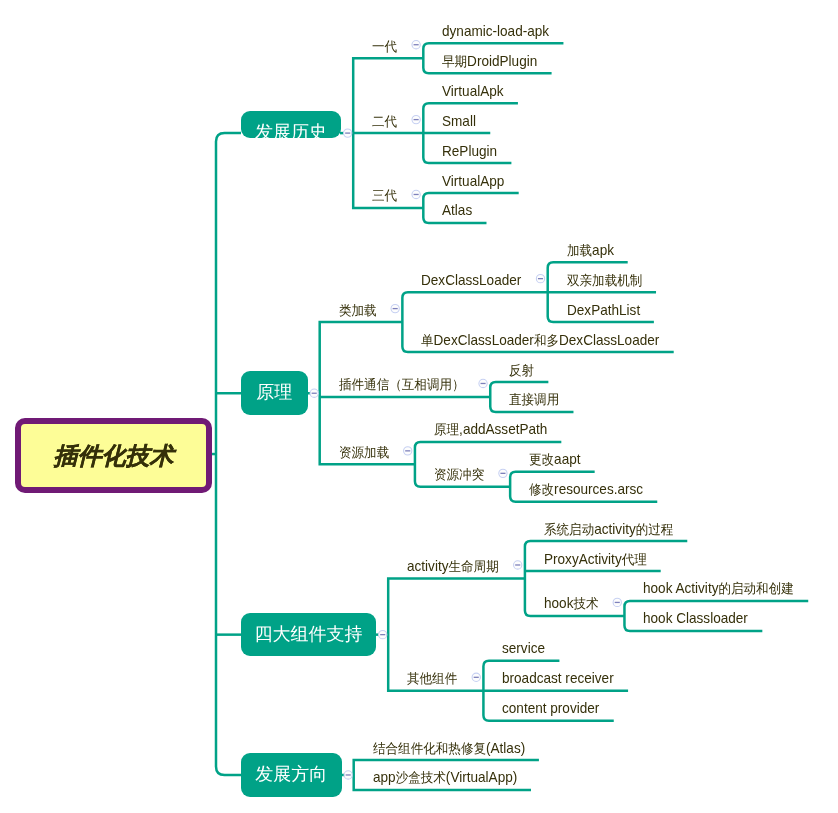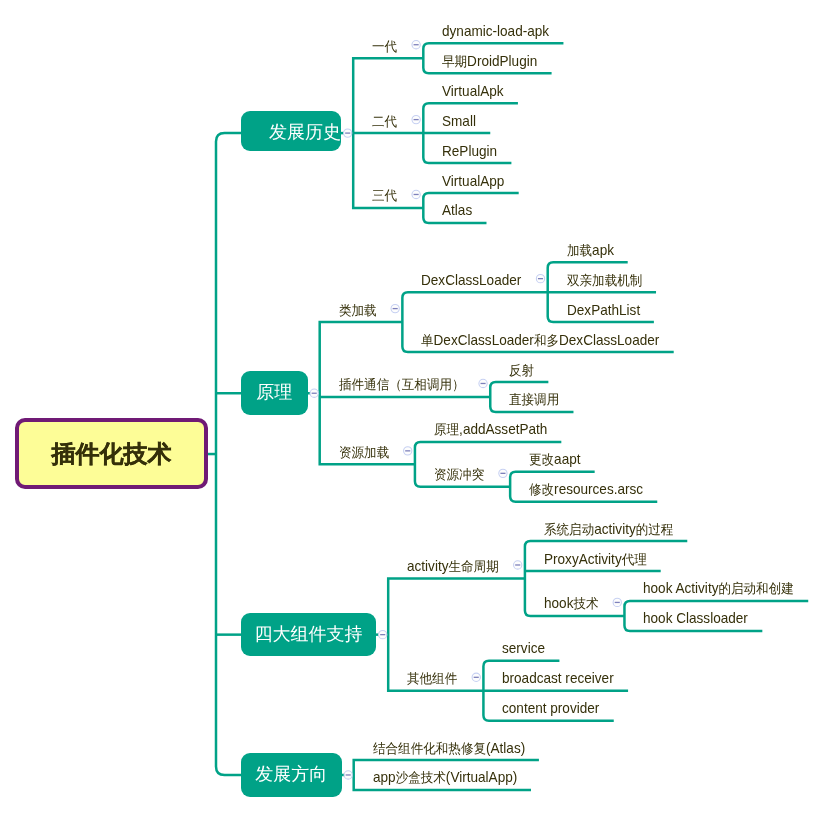--- a/index.html
+++ b/index.html
@@ -6,22 +6,22 @@
   html,body{margin:0;padding:0;background:#ffffff;}
   body{width:838px;height:813px;overflow:hidden;
        font-family:"Liberation Sans",sans-serif;
        -webkit-font-smoothing:antialiased;}
   #canvas{position:relative;width:838px;height:813px;background:#fff;}
   svg#links{position:absolute;left:0;top:0;width:838px;height:813px;}
   .node{position:absolute;white-space:nowrap;}
   .leafnode{color:#35300a;font-size:14.6px;line-height:1;
             transform:scaleX(0.93);transform-origin:left center;}
   .leafnode .cjk{font-size:13.5px;}
-  .rootnode{background:#fdfd97;border:4px solid #701a75;border-radius:10px;
-            color:#35300a;font-size:24px;font-weight:bold;text-align:center;
+  .rootnode{background:#fdfd97;border:6px solid #701a75;border-radius:10px;
+            color:#35300a;font-size:24px;font-weight:bold;text-align:center;font-style:italic;
             -webkit-text-stroke:0.3px #35300a;}
   .l2node{background:#00a287;border-radius:9px;color:#ffffff;font-size:18px;text-align:center;}
 </style>
 </head>
 <body>
 
 <div id="canvas">
   <svg id="links">
       <path d="M208 454.0375000000001 H216" fill="none" stroke="#00a287" stroke-width="2.5" stroke-linecap="butt"></path>
       <path d="M241 133.1 H224.5 Q216 133.1 216 141.6 V766.4750000000001 Q216 774.9750000000001 224.5 774.9750000000001 H241" fill="none" stroke="#00a287" stroke-width="2.5" stroke-linecap="butt"></path>
@@ -107,21 +107,21 @@
       <g>
         <circle cx="617.2570304870605" cy="602.425" r="4.15" fill="#fdfdfd" stroke="#c6d0f2" stroke-width="1.05"></circle>
         <path d="M614.7070304870606 602.425 H619.8070304870605" stroke="#7d80bb" stroke-width="1.3"></path>
       </g>
       <g>
         <circle cx="476.2200012207031" cy="677.3000000000001" r="4.15" fill="#fdfdfd" stroke="#c6d0f2" stroke-width="1.05"></circle>
         <path d="M473.6700012207031 677.3000000000001 H478.77000122070314" stroke="#7d80bb" stroke-width="1.3"></path>
       </g>
     </svg>
 <div class="node rootnode" style="left: 15px; top: 418px; width: 185px; height: 63px; line-height: 63px;">插件化技术</div>
-    <div class="node l2node" style="left: 241px; top: 111.35px; width: 100px; height: 40px; line-height: 43.5px; text-align: right;">发展历史</div>
+    <div class="node l2node" style="left: 241px; top: 111.35px; width: 100px; height: 27px; line-height: 43.5px;">发展历史</div>
     <div class="node l2node" style="left: 241px; top: 371.481px; width: 66.5px; height: 43.5px; line-height: 43.5px;">原理</div>
     <div class="node l2node" style="left: 241px; top: 753.225px; width: 100.5px; height: 43.5px; line-height: 43.5px;">发展方向</div>
     <div class="node l2node" style="left: 241px; top: 612.894px; width: 135px; height: 43.5px; line-height: 43.5px;">四大组件支持</div>
     <div class="node leafnode" style="left: 372.2px; top: 37.725px; height: 17px; line-height: 17px;"><span class="cjk">一代</span></div>
     <div class="node leafnode" style="left: 442.31px; top: 22.75px; height: 17px; line-height: 17px;"><span>dynamic-load-apk</span></div>
     <div class="node leafnode" style="left: 442.31px; top: 52.7px; height: 17px; line-height: 17px;"><span class="cjk">早期</span><span>DroidPlugin</span></div>
     <div class="node leafnode" style="left: 372.2px; top: 112.6px; height: 17px; line-height: 17px;"><span class="cjk">二代</span></div>
     <div class="node leafnode" style="left: 442.31px; top: 82.65px; height: 17px; line-height: 17px;"><span>VirtualApk</span></div>
     <div class="node leafnode" style="left: 442.31px; top: 112.6px; height: 17px; line-height: 17px;"><span>Small</span></div>
     <div class="node leafnode" style="left: 442.31px; top: 142.55px; height: 17px; line-height: 17px;"><span>RePlugin</span></div>

